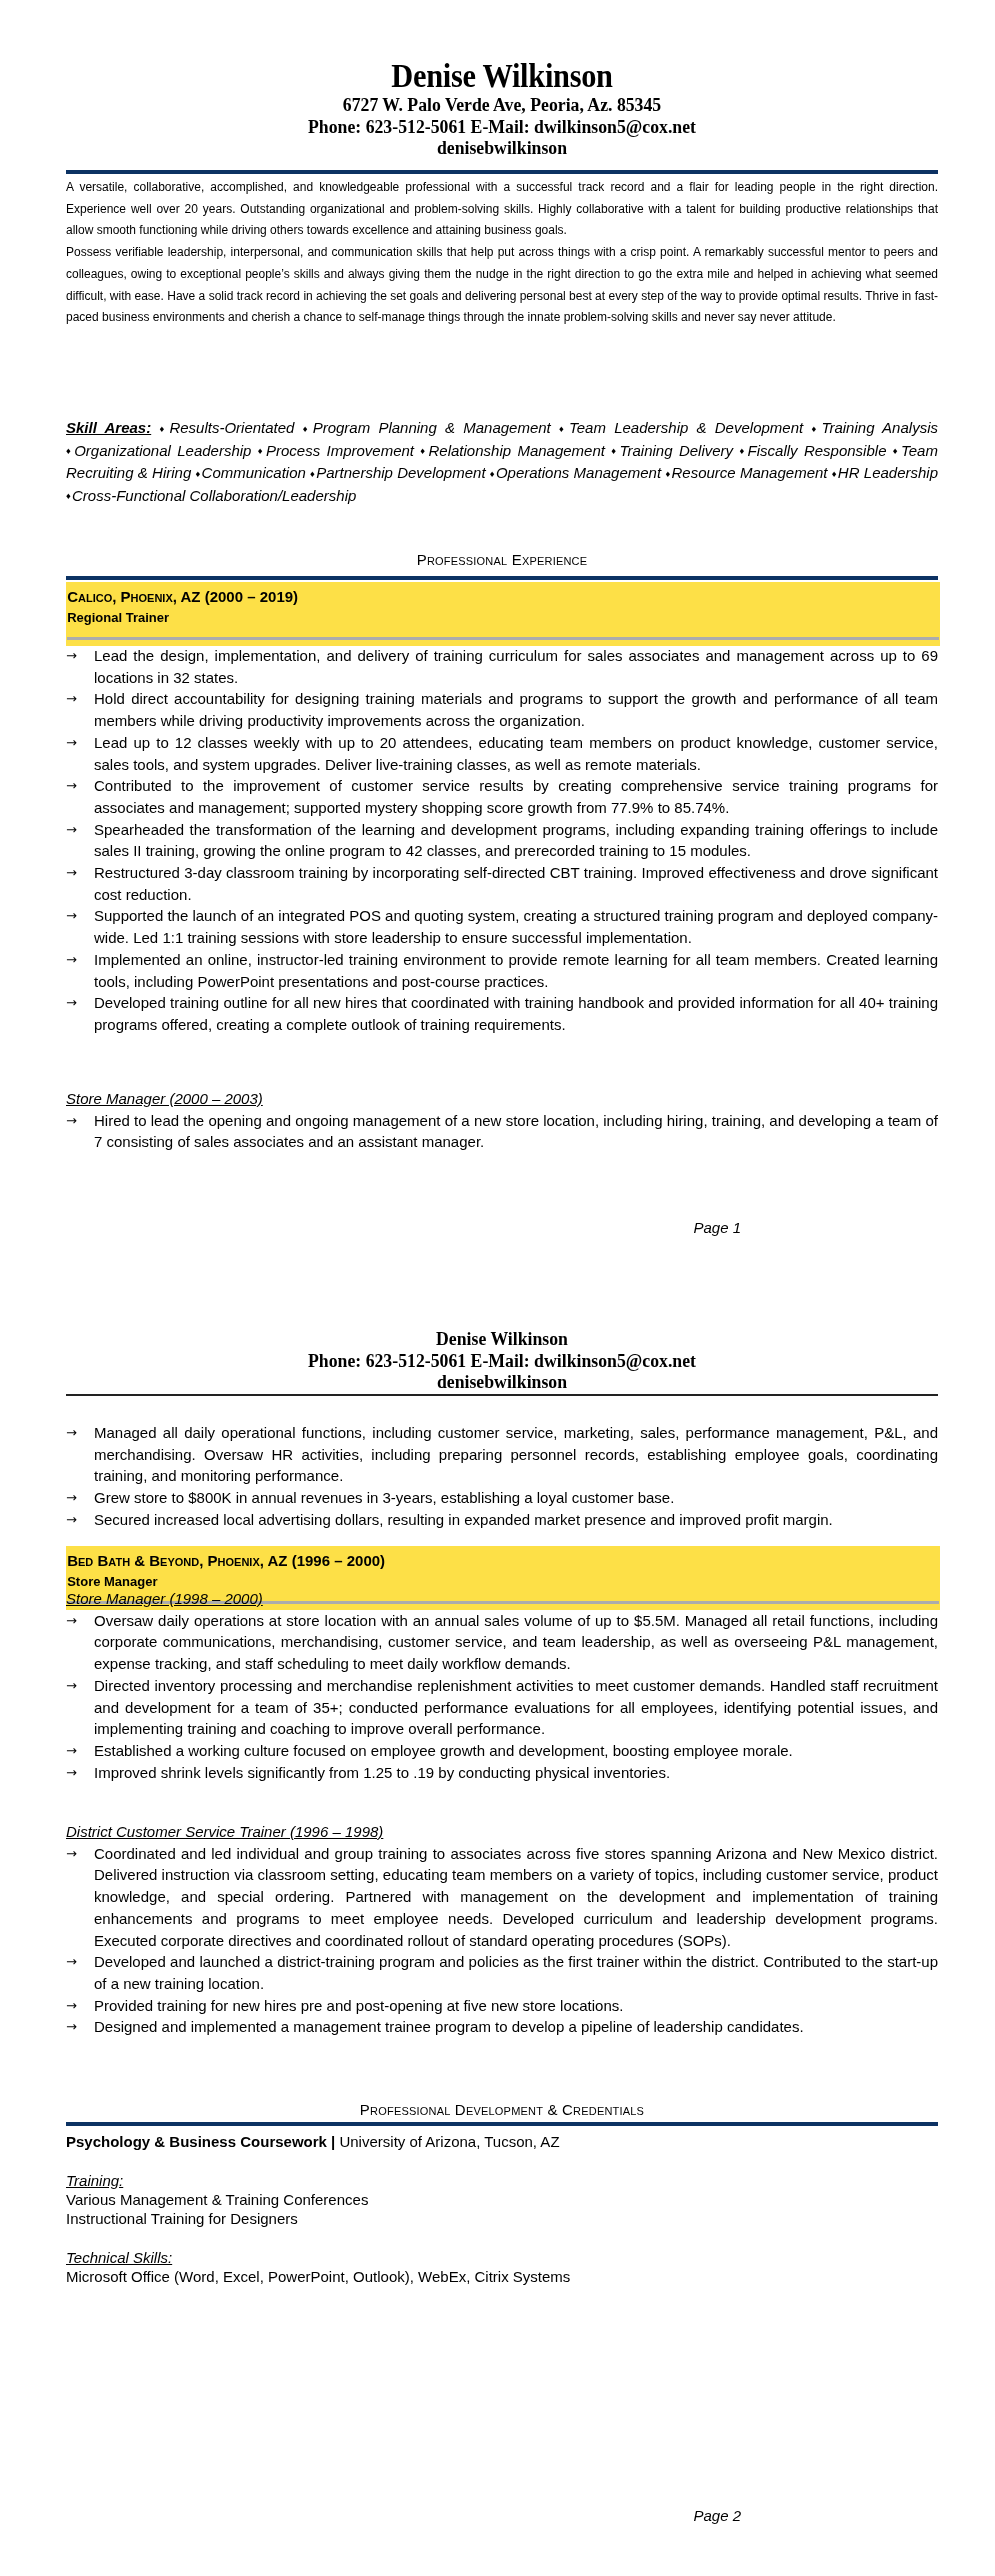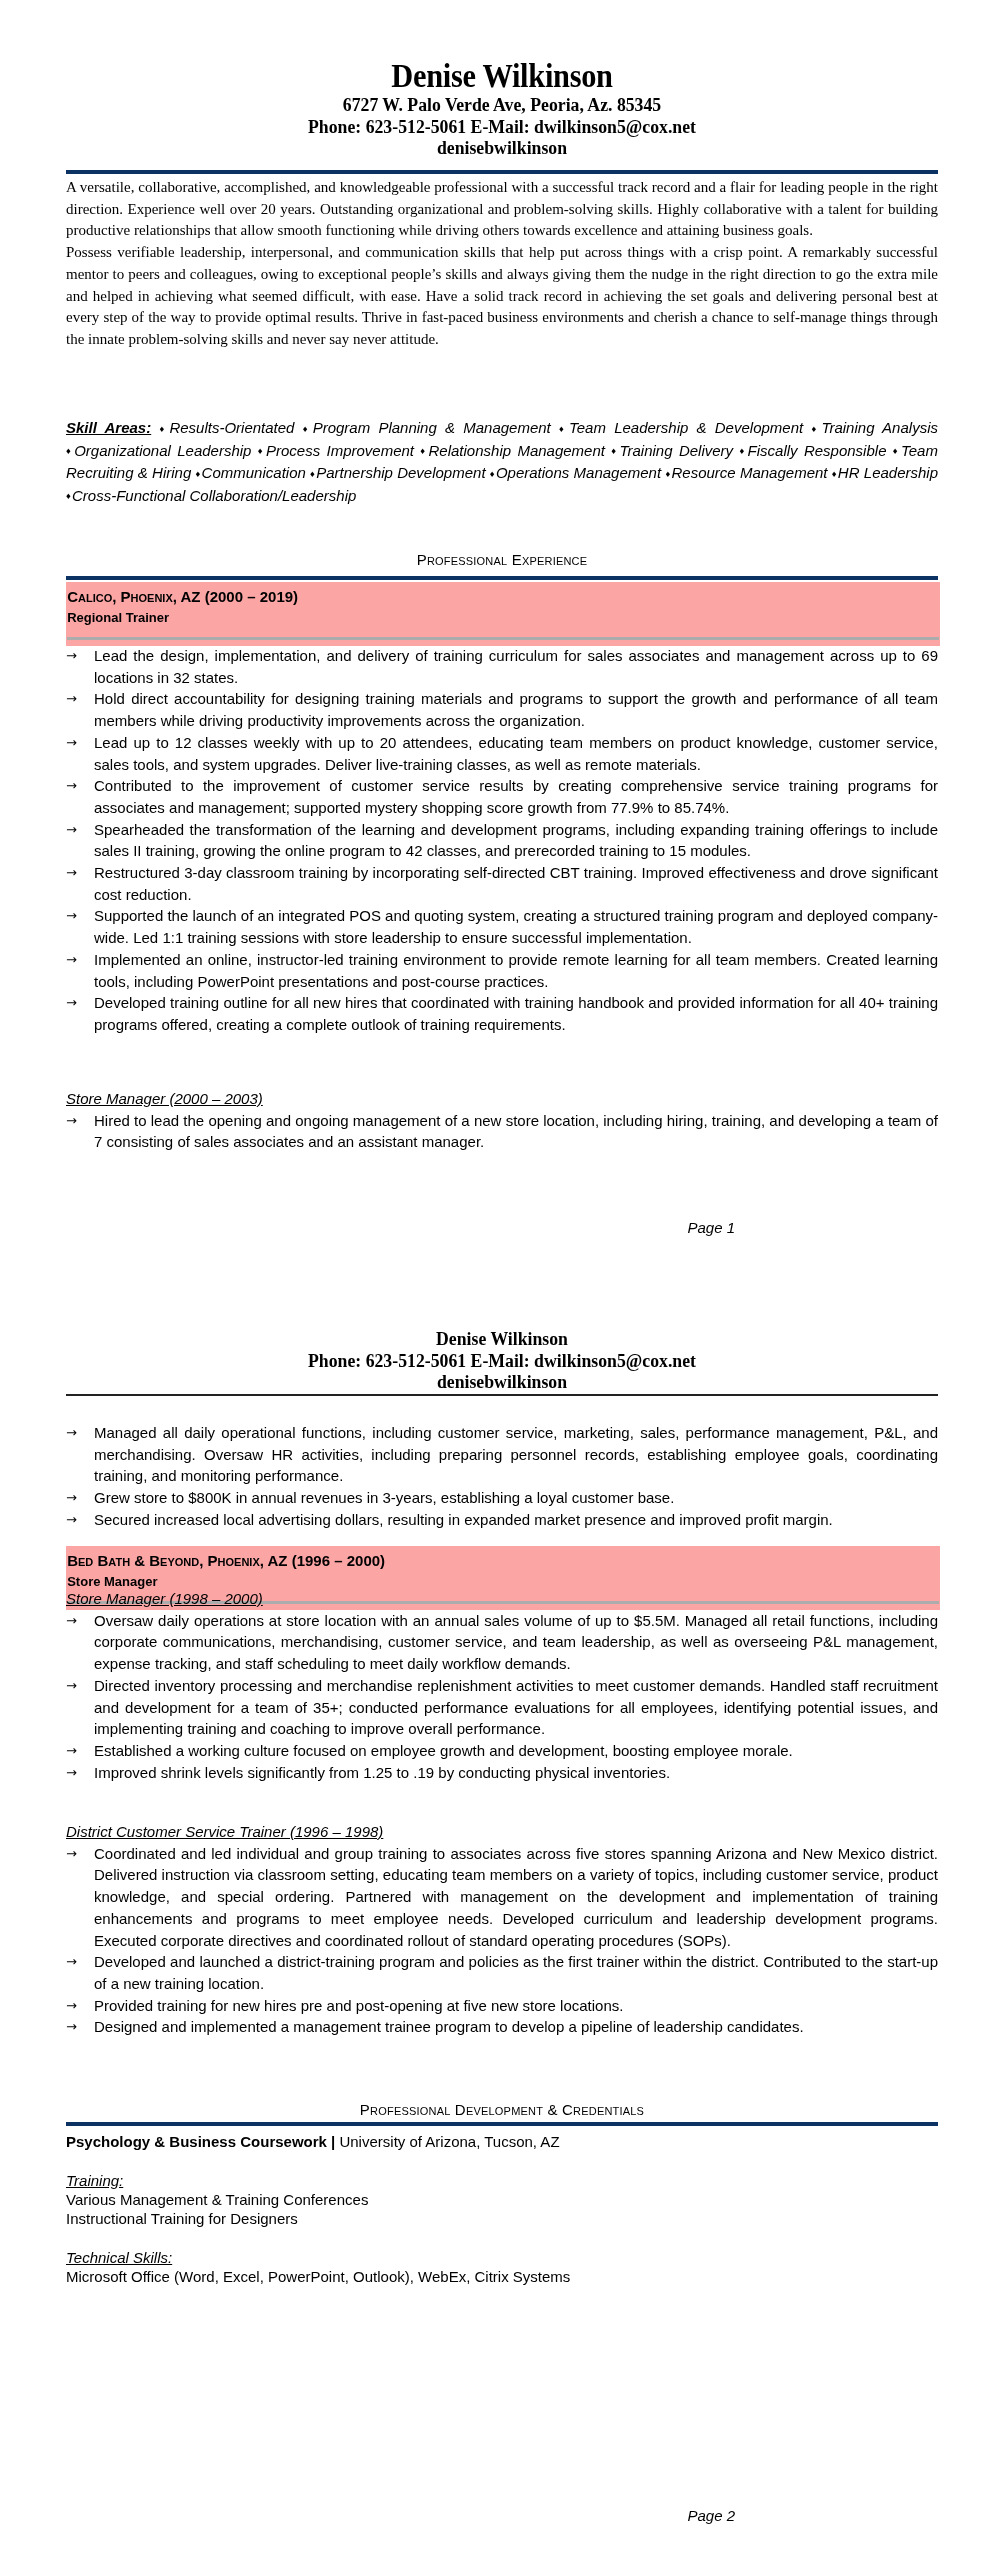--- a/index.html
+++ b/index.html
@@ -8,37 +8,37 @@
   #page1 { top: 0; height: 1288px; }
   #page2 { top: 1288px; height: 1288px; }
   .content { position: absolute; left: 66px; width: 872px; }
 
   .hdr { text-align: center; font-weight: bold; font-family: "Liberation Serif", serif; }
   .hdr .name { font-size: 33px; line-height: 35px; letter-spacing: -0.3px; transform: scaleX(0.92); }
   .hdr .line { font-size: 19.3px; line-height: 21.7px; transform: scaleX(0.92); }
   .rule-blue { height: 3.5px; background: #0c3263; }
   .rule-black { height: 1.8px; background: #222; }
 
-  .para { font-family: Liberation Serif, serif; font-size: 15px; line-height: 21.7px; text-align: justify; margin: 0; }
+  .para { font-family: Liberation Sans, sans-serif; font-size: 12px; line-height: 21.7px; text-align: justify; margin: 0; }
   .skills { font-family: "Liberation Sans", sans-serif; font-size: 15px; line-height: 21.7px; text-align: justify; font-style: italic; }
   .skills .label { font-weight: bold; text-decoration: underline; }
   .skills .dia { font-size: 9.4px; vertical-align: 1.2px; margin-right: 1.2px; }
 
   .sec-title { text-align: center; font-family: "Liberation Sans", sans-serif; font-weight: normal; font-size: 15px; font-variant: small-caps; letter-spacing: 0.2px; }
-  .company-box { background: #fca5a5; padding: 3.5px 1.2px 5.9px 1.2px; }
+  .company-box { background: #fde047; padding: 3.5px 1.2px 5.9px 1.2px; }
   .company-box .co { font-family: "Liberation Sans", sans-serif; font-weight: bold; font-size: 15px; line-height: 21.7px; font-variant: small-caps; }
   .company-box .role { font-family: "Liberation Sans", sans-serif; font-weight: bold; font-size: 13px; line-height: 21.7px; }
   .company-box .grayrule { height: 2.9px; background: #acacac; margin-top: 8.2px; }
 
   .subrole { font-family: "Liberation Sans", sans-serif; font-size: 15px; line-height: 21.7px; font-style: italic; text-decoration: underline; }
   ul.arrows { list-style: none; margin: 0; padding: 0; }
   ul.arrows li { position: relative; padding-left: 28px; font-family: "Liberation Sans", sans-serif; font-size: 15px; line-height: 21.7px; text-align: justify; }
   ul.arrows li .arr { position: absolute; left: 0; top: 0; font-family: "DejaVu Sans", sans-serif; font-size: 13px; }
 
-  .pagenum { position: absolute; right: 57px; font-family: "Liberation Sans", sans-serif; font-style: italic; font-size: 15px; }
+  .pagenum { position: absolute; right: 51px; font-family: "Liberation Sans", sans-serif; font-style: italic; font-size: 15px; }
 
   .cred { font-family: "Liberation Sans", sans-serif; font-size: 15px; line-height: 19.3px; }
   .cred .bold { font-weight: bold; }
   .cred .ul { font-style: italic; text-decoration: underline; }
 </style>
 </head>
 <body>
 
 <div class="page" id="page1">
 

